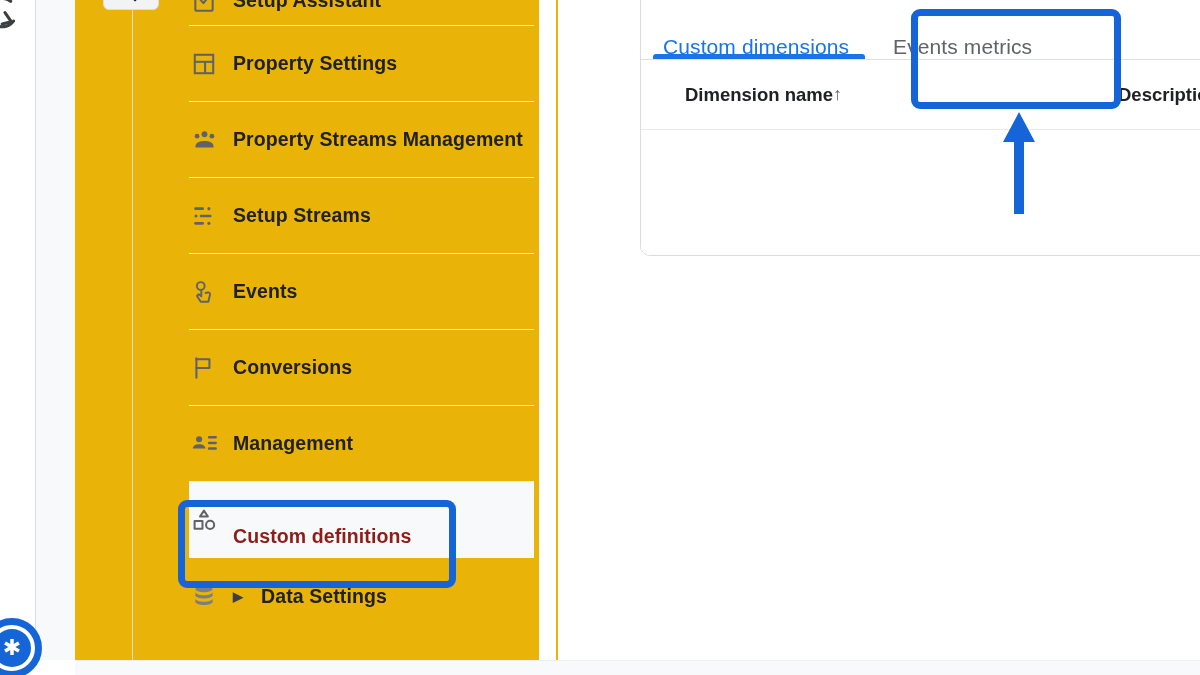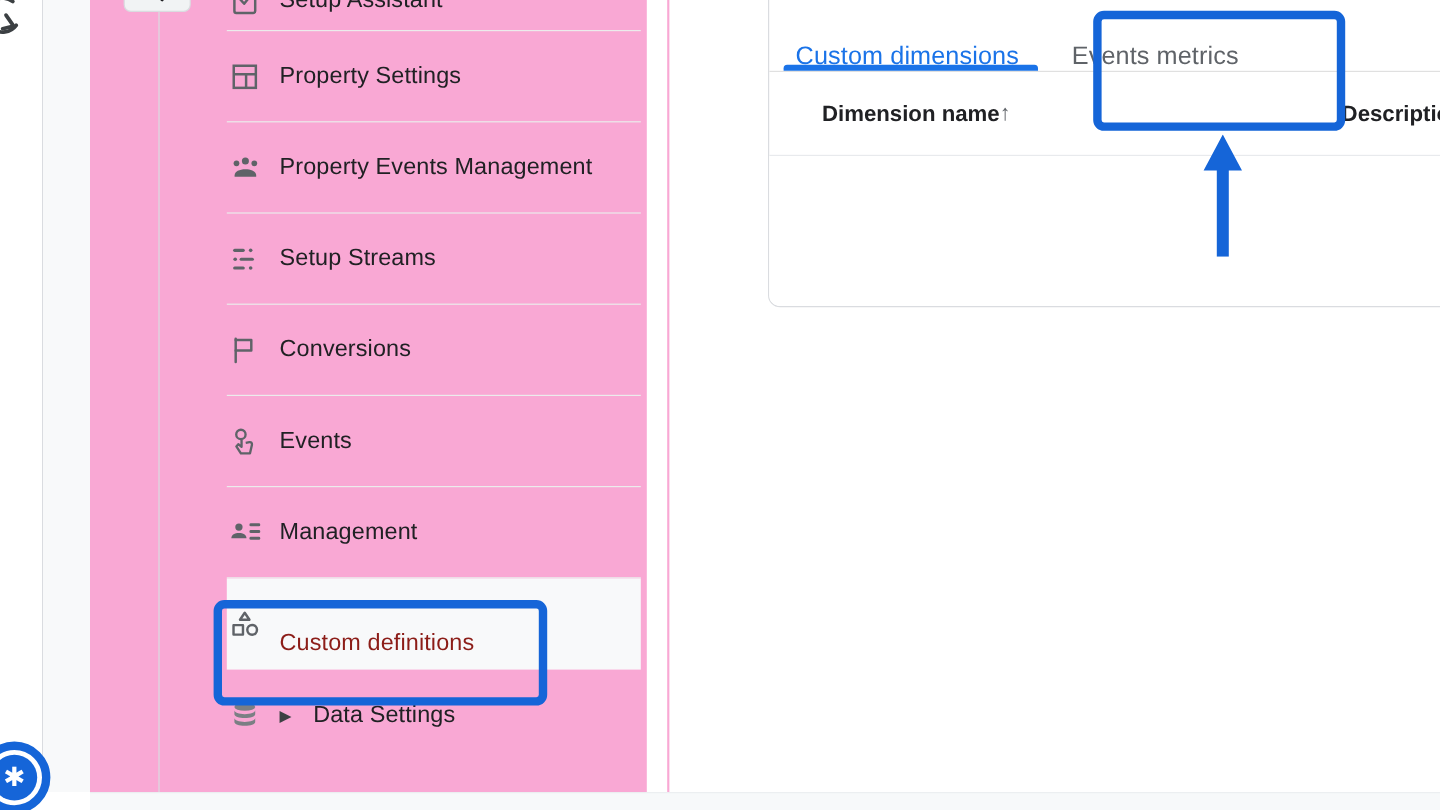--- a/index.html
+++ b/index.html
@@ -52,21 +52,22 @@
     width: 38px; height: 38px; border-radius: 50%;
     background: #1565d8;
     display: flex; align-items: center; justify-content: center;
     color: #ffffff; font-size: 22px; line-height: 1;
   }
 
   
   .nav-panel {
     position: absolute; left: 75px; top: 0;
     width: 483px; height: 660px;
-    background: #f9a8d4;
+    background: #eab308;
+    font-weight: bold;
   }
   .nav-rail-line {
     position: absolute; left: 57px; top: 0;
     width: 1px; height: 660px;
     background: #dadce0;
   }
   .collapse-btn {
     position: absolute; left: 28px; top: -18px;
     width: 56px; height: 28px;
     background: #f1f3f4;
@@ -277,55 +278,55 @@
 
       <div class="nav-item two-line">
         <span class="nav-icon">
           <svg viewBox="0 0 24 24" width="27" height="27" fill="#5f6368">
             <circle cx="12" cy="7.3" r="2.6"></circle>
             <circle cx="5.4" cy="9" r="2.1"></circle>
             <circle cx="18.6" cy="9" r="2.1"></circle>
             <path d="M4 18c0-3 3.6-4.6 8-4.6s8 1.6 8 4.6v1H4z"></path>
           </svg>
         </span>
-        <span class="nav-label">Property Events Management</span>
+        <span class="nav-label">Property Streams Management</span>
       </div>
 
       <div class="nav-item">
         <span class="nav-icon">
           <svg viewBox="0 0 24 24" width="26" height="26" fill="#5f6368">
             <rect x="3" y="4" width="9" height="2.4" rx="1.2"></rect>
             <circle cx="16.5" cy="5.2" r="1.4"></circle>
             <rect x="8" y="10.8" width="11" height="2.4" rx="1.2"></rect>
             <circle cx="4.6" cy="12" r="1.4"></circle>
             <rect x="3" y="17.6" width="9" height="2.4" rx="1.2"></rect>
             <circle cx="16.5" cy="18.8" r="1.4"></circle>
           </svg>
         </span>
         <span class="nav-label">Setup Streams</span>
       </div>
 
       <div class="nav-item">
         <span class="nav-icon">
+          <svg viewBox="0 0 24 24" width="26" height="26" fill="none" stroke="#5f6368" stroke-width="1.8" stroke-linejoin="round">
+            <circle cx="9" cy="6.5" r="3.6"></circle>
+            <path d="M9.5 10.5 L9.5 16 L7 14 L5.5 15.7 L9 21 L16 21 L17.5 14.5 C17.7 13 16.8 12.2 15.6 12.4 L12.7 13"></path>
+          </svg>
+        </span>
+        <span class="nav-label">Events</span>
+      </div>
+
+      <div class="nav-item">
+        <span class="nav-icon">
           <svg viewBox="0 0 24 24" width="26" height="26" fill="none" stroke="#5f6368" stroke-width="1.9" stroke-linecap="round" stroke-linejoin="round">
             <path d="M5 3 V21"></path>
             <path d="M5 4 H17 V12 H5"></path>
           </svg>
         </span>
         <span class="nav-label">Conversions</span>
-      </div>
-
-      <div class="nav-item">
-        <span class="nav-icon">
-          <svg viewBox="0 0 24 24" width="26" height="26" fill="none" stroke="#5f6368" stroke-width="1.8" stroke-linejoin="round">
-            <circle cx="9" cy="6.5" r="3.6"></circle>
-            <path d="M9.5 10.5 L9.5 16 L7 14 L5.5 15.7 L9 21 L16 21 L17.5 14.5 C17.7 13 16.8 12.2 15.6 12.4 L12.7 13"></path>
-          </svg>
-        </span>
-        <span class="nav-label">Events</span>
       </div>
 
       <div class="nav-item">
         <span class="nav-icon">
           <svg viewBox="0 0 24 24" width="27" height="27" fill="#5f6368">
             <circle cx="7.2" cy="8.2" r="2.7"></circle>
             <path d="M1.6 16.5c0-2.6 2.5-3.9 5.6-3.9s5.6 1.3 5.6 3.9z"></path>
             <rect x="15" y="5.4" width="8" height="2.2" rx="1"></rect>
             <rect x="15" y="10.4" width="8" height="2.2" rx="1"></rect>
             <rect x="15" y="15.4" width="8" height="2.2" rx="1"></rect>

